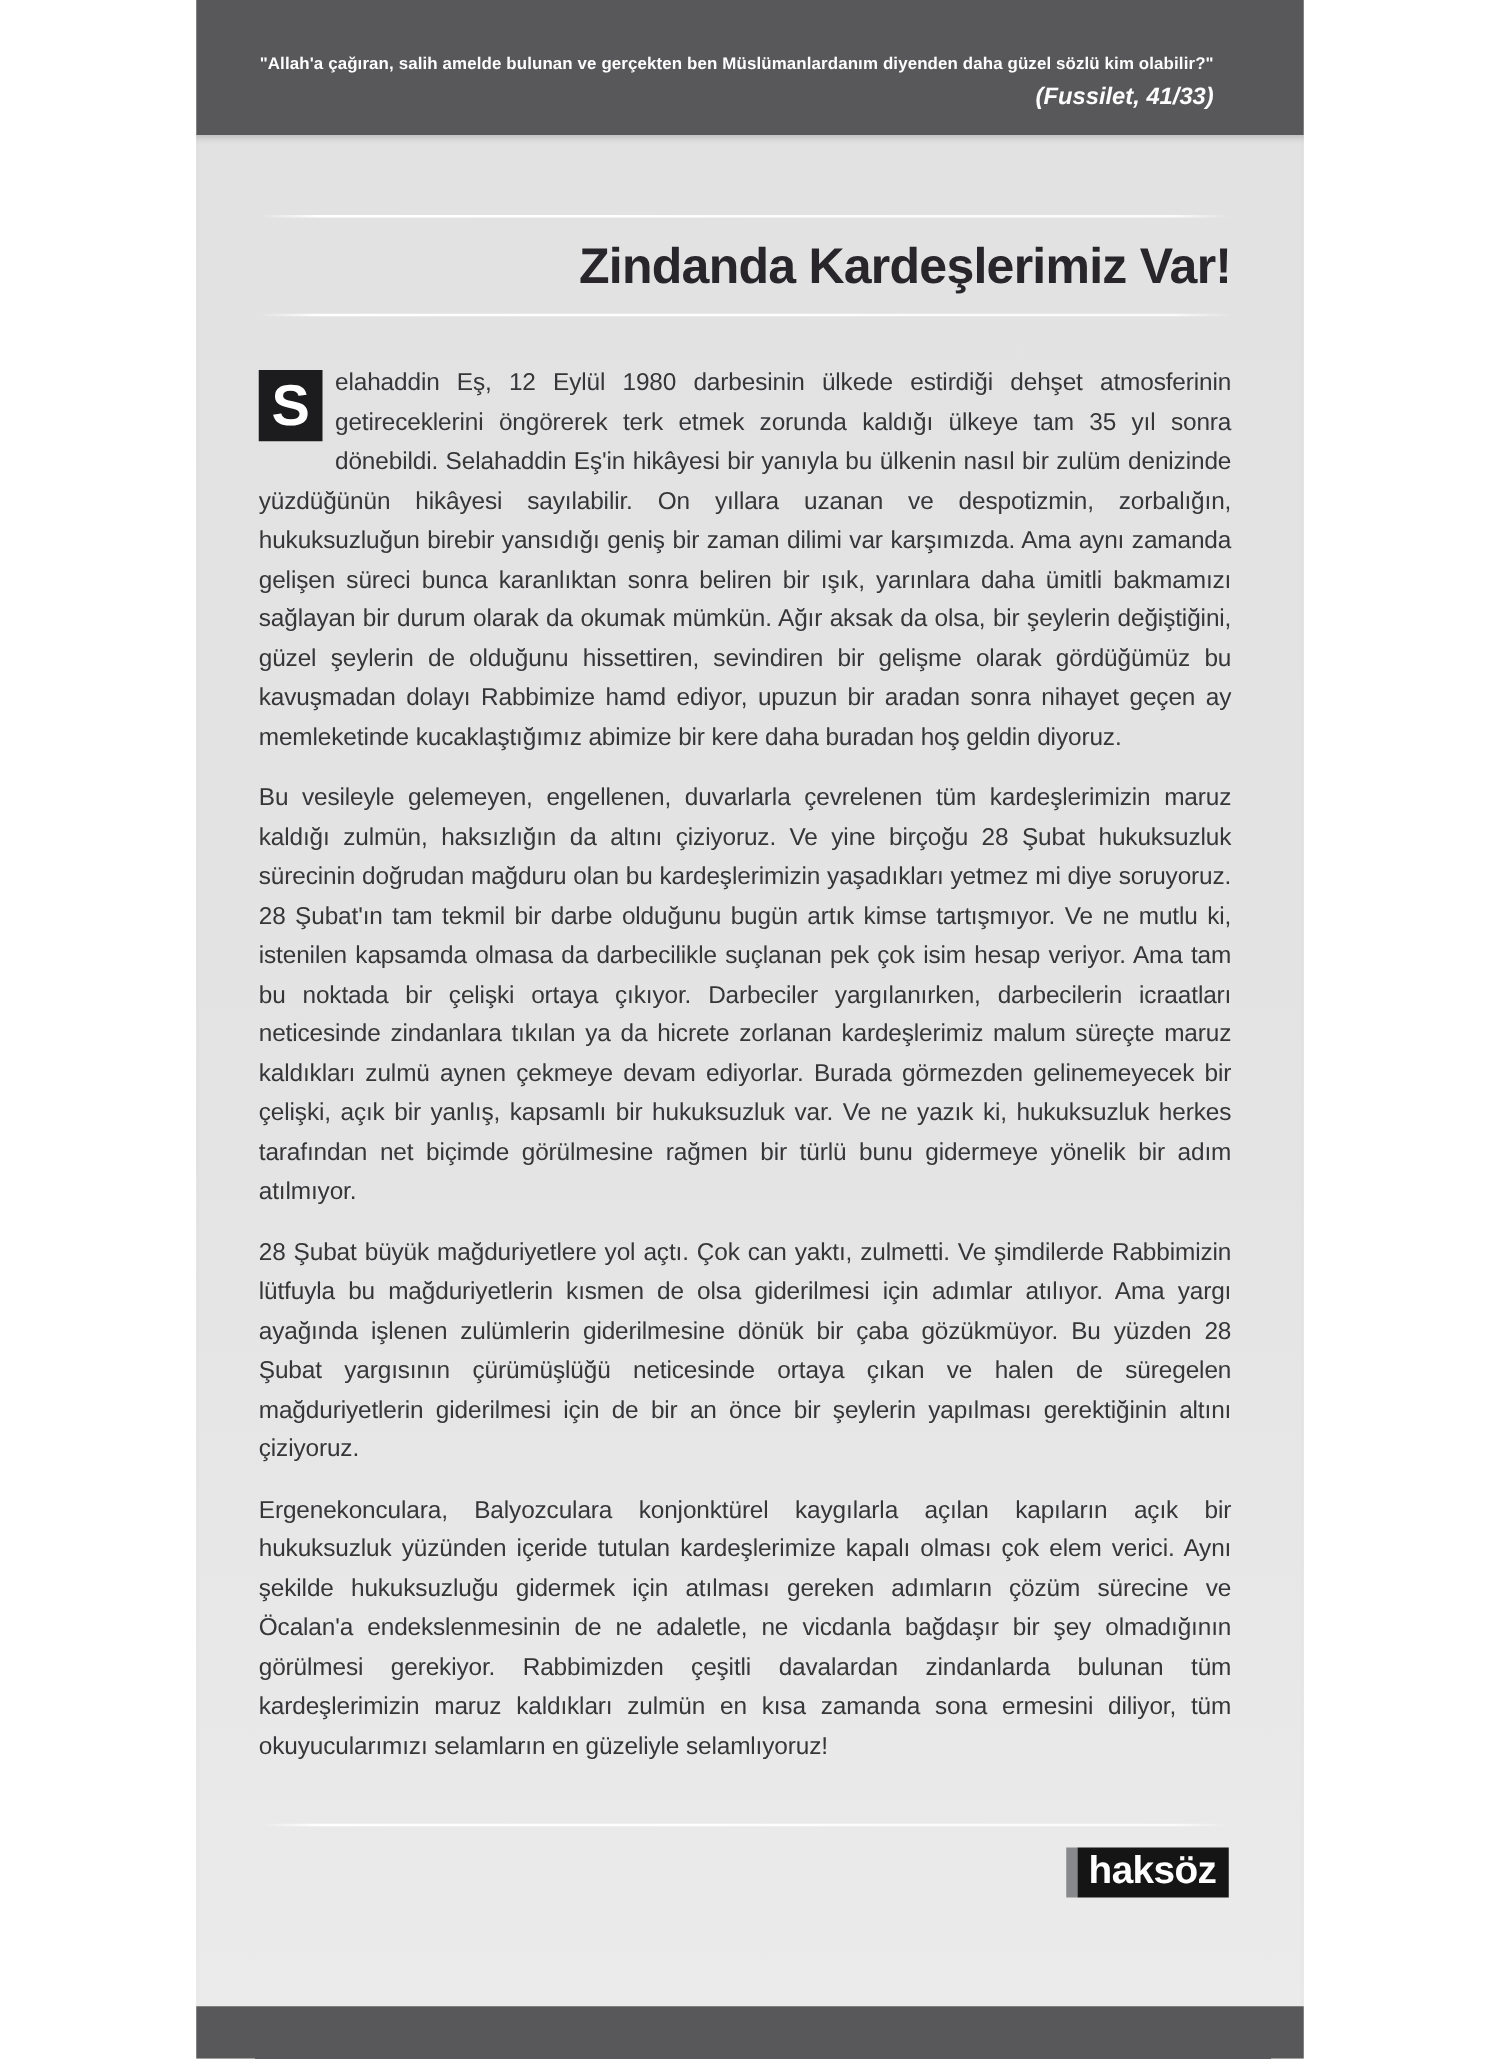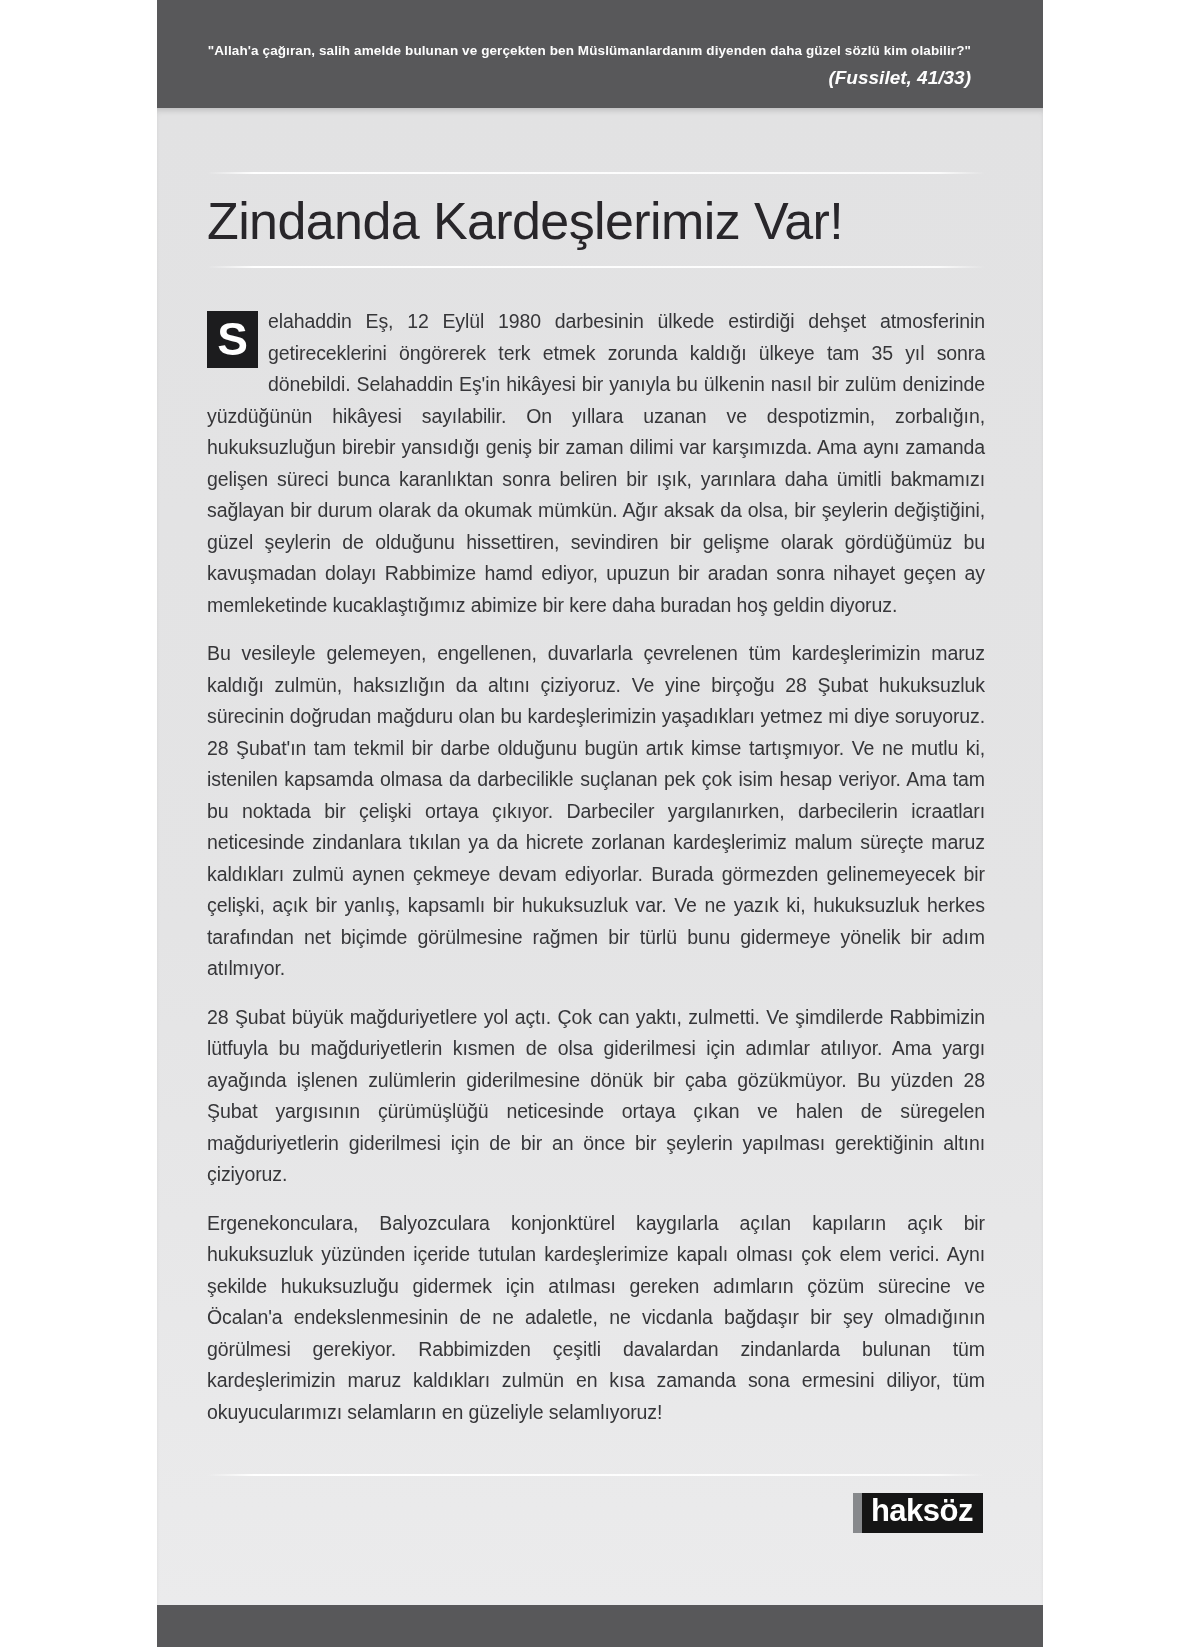--- a/index.html
+++ b/index.html
@@ -41,22 +41,22 @@
     padding: 0 58px 0 50px;
     box-sizing: border-box;
   }
   .rule {
     height: 2px; border: 0;
     background: linear-gradient(90deg, rgba(255,255,255,0) 0%, #ffffff 6%, #fbfbfb 94%, rgba(255,255,255,0) 100%);
   }
   .rule-title-top { margin-top: 64px; }
   .page-title {
     margin: 17px 0 15px;
-    text-align: left;
-    font-size: 52px; font-weight: normal;
+    text-align: right;
+    font-size: 40px; font-weight: bold;
     letter-spacing: -0.6px;
     color: #28262a;
   }
   .article-body { margin-top: 38px; }
   .para {
     margin: 0 0 17px;
     font-size: 19.5px; line-height: 31.5px;
     text-align: justify;
     color: #363639;
     letter-spacing: -0.1px;

